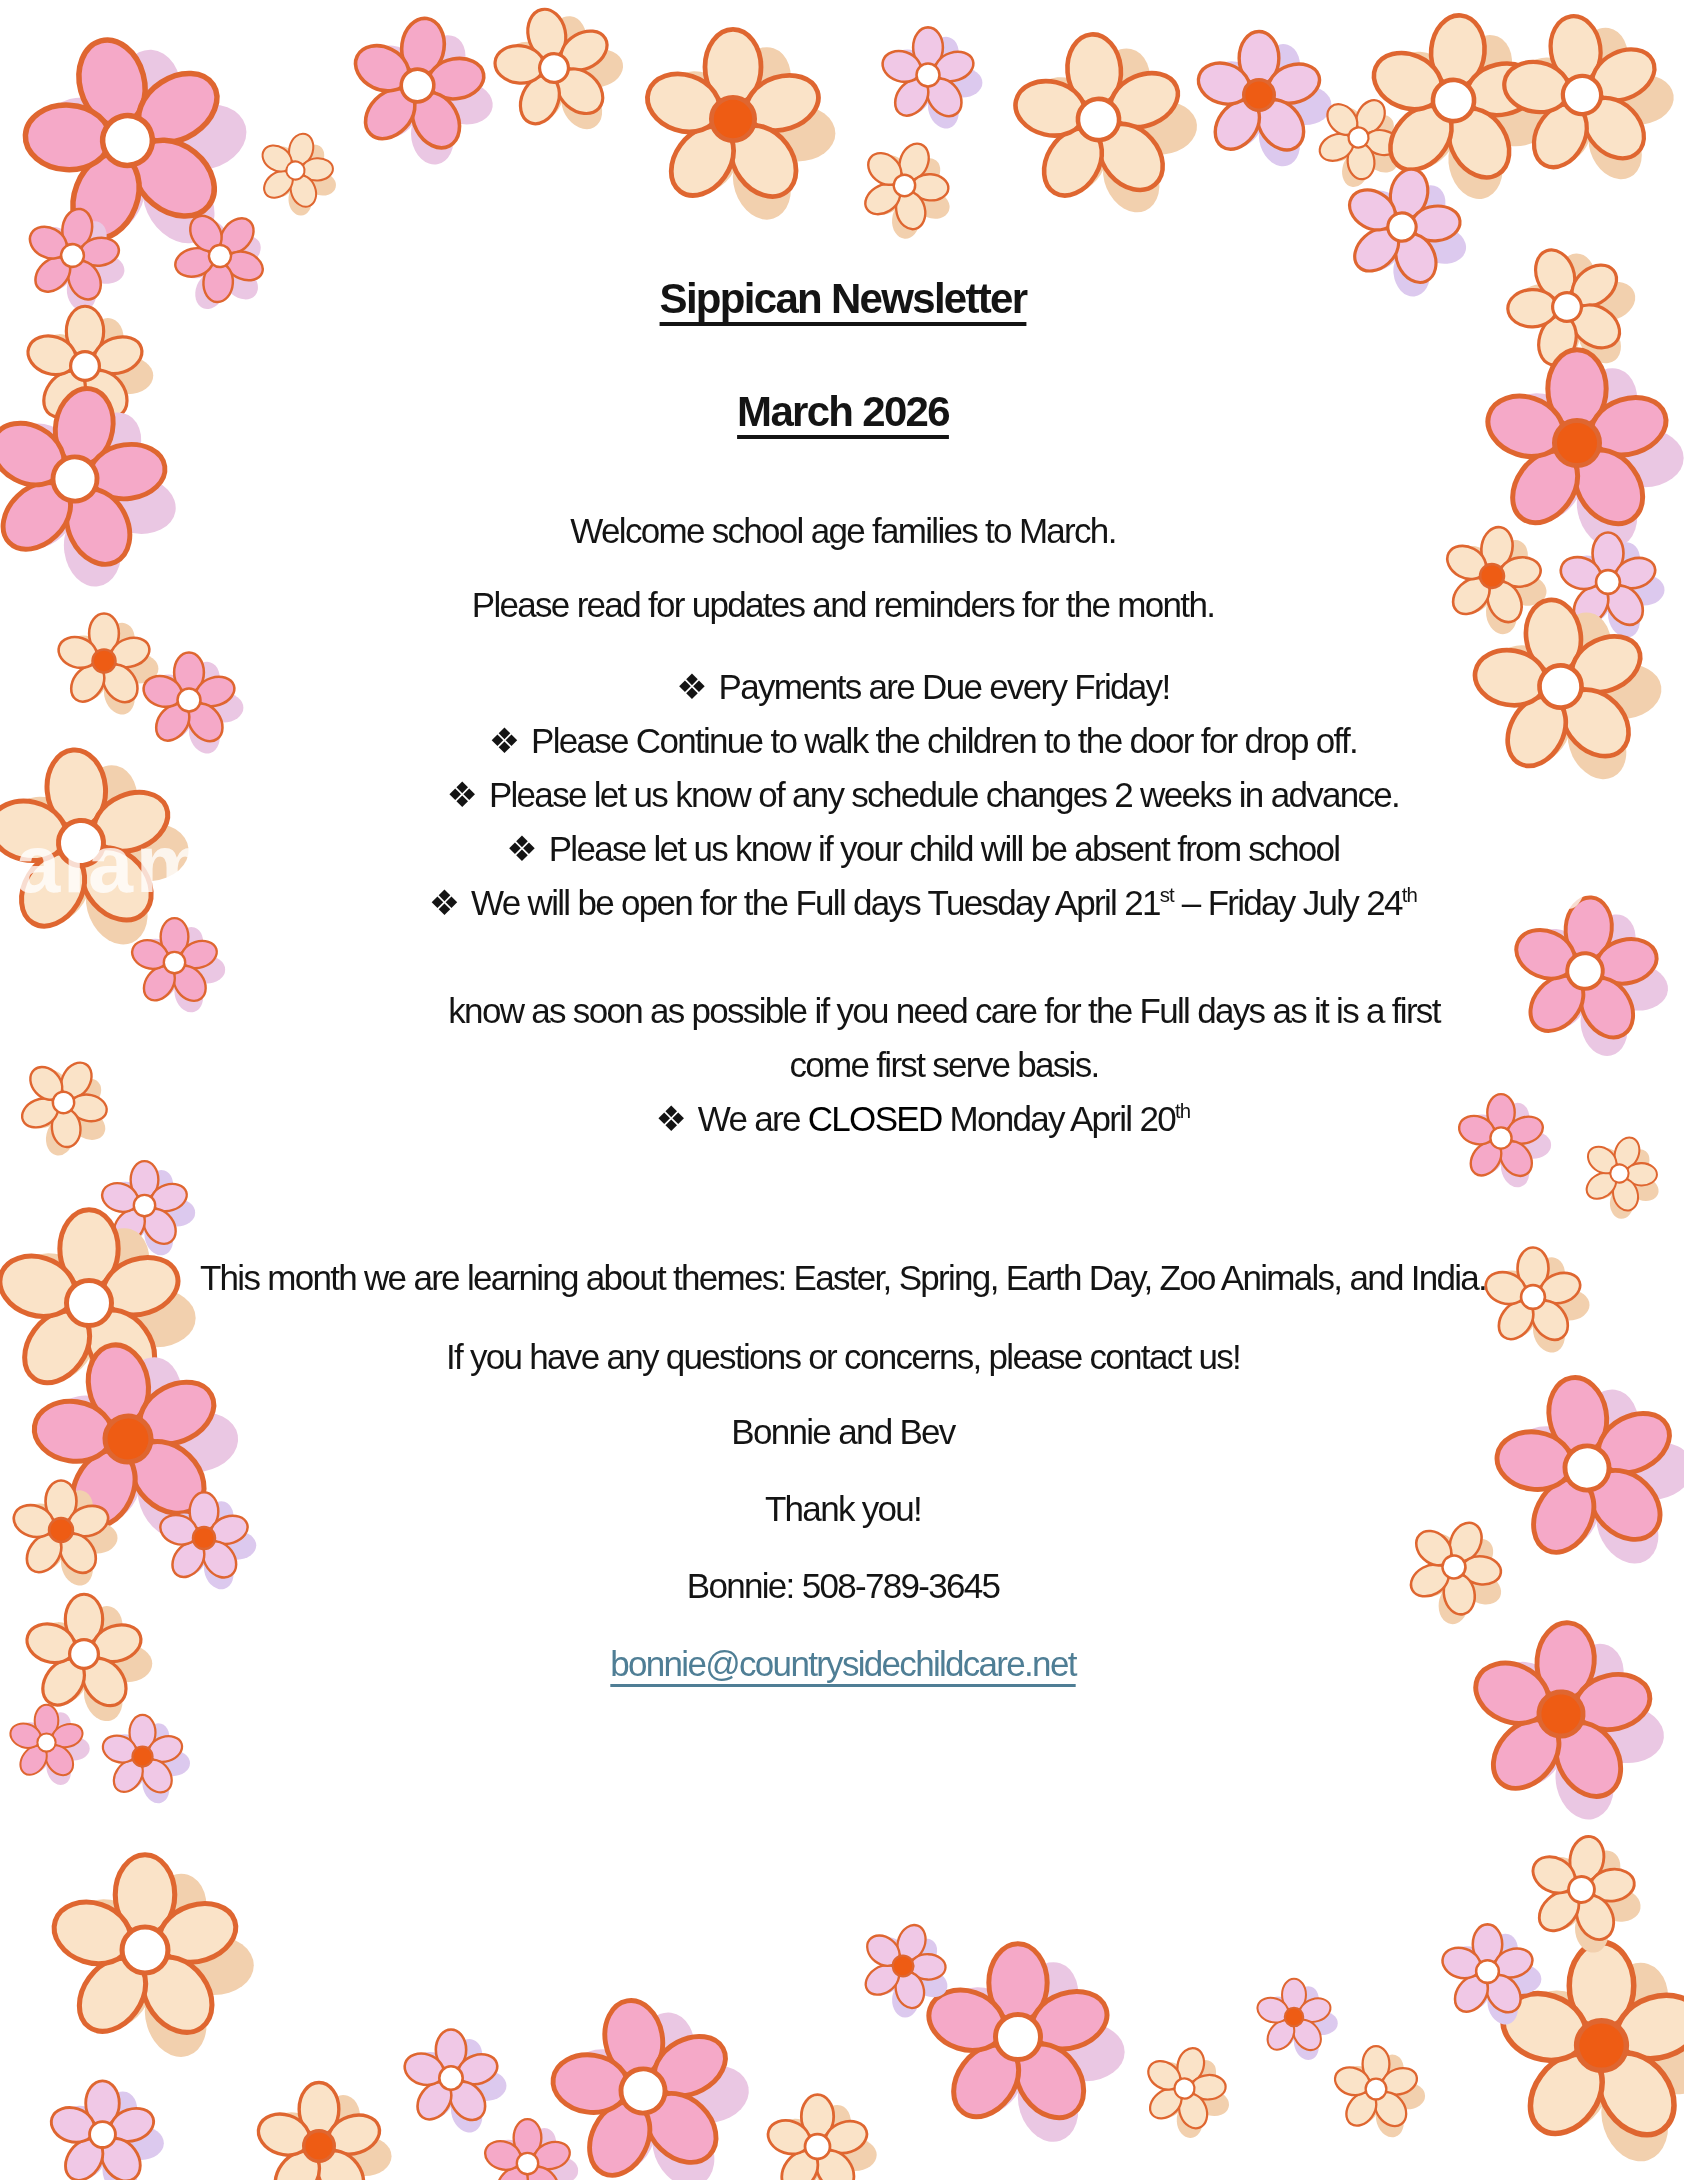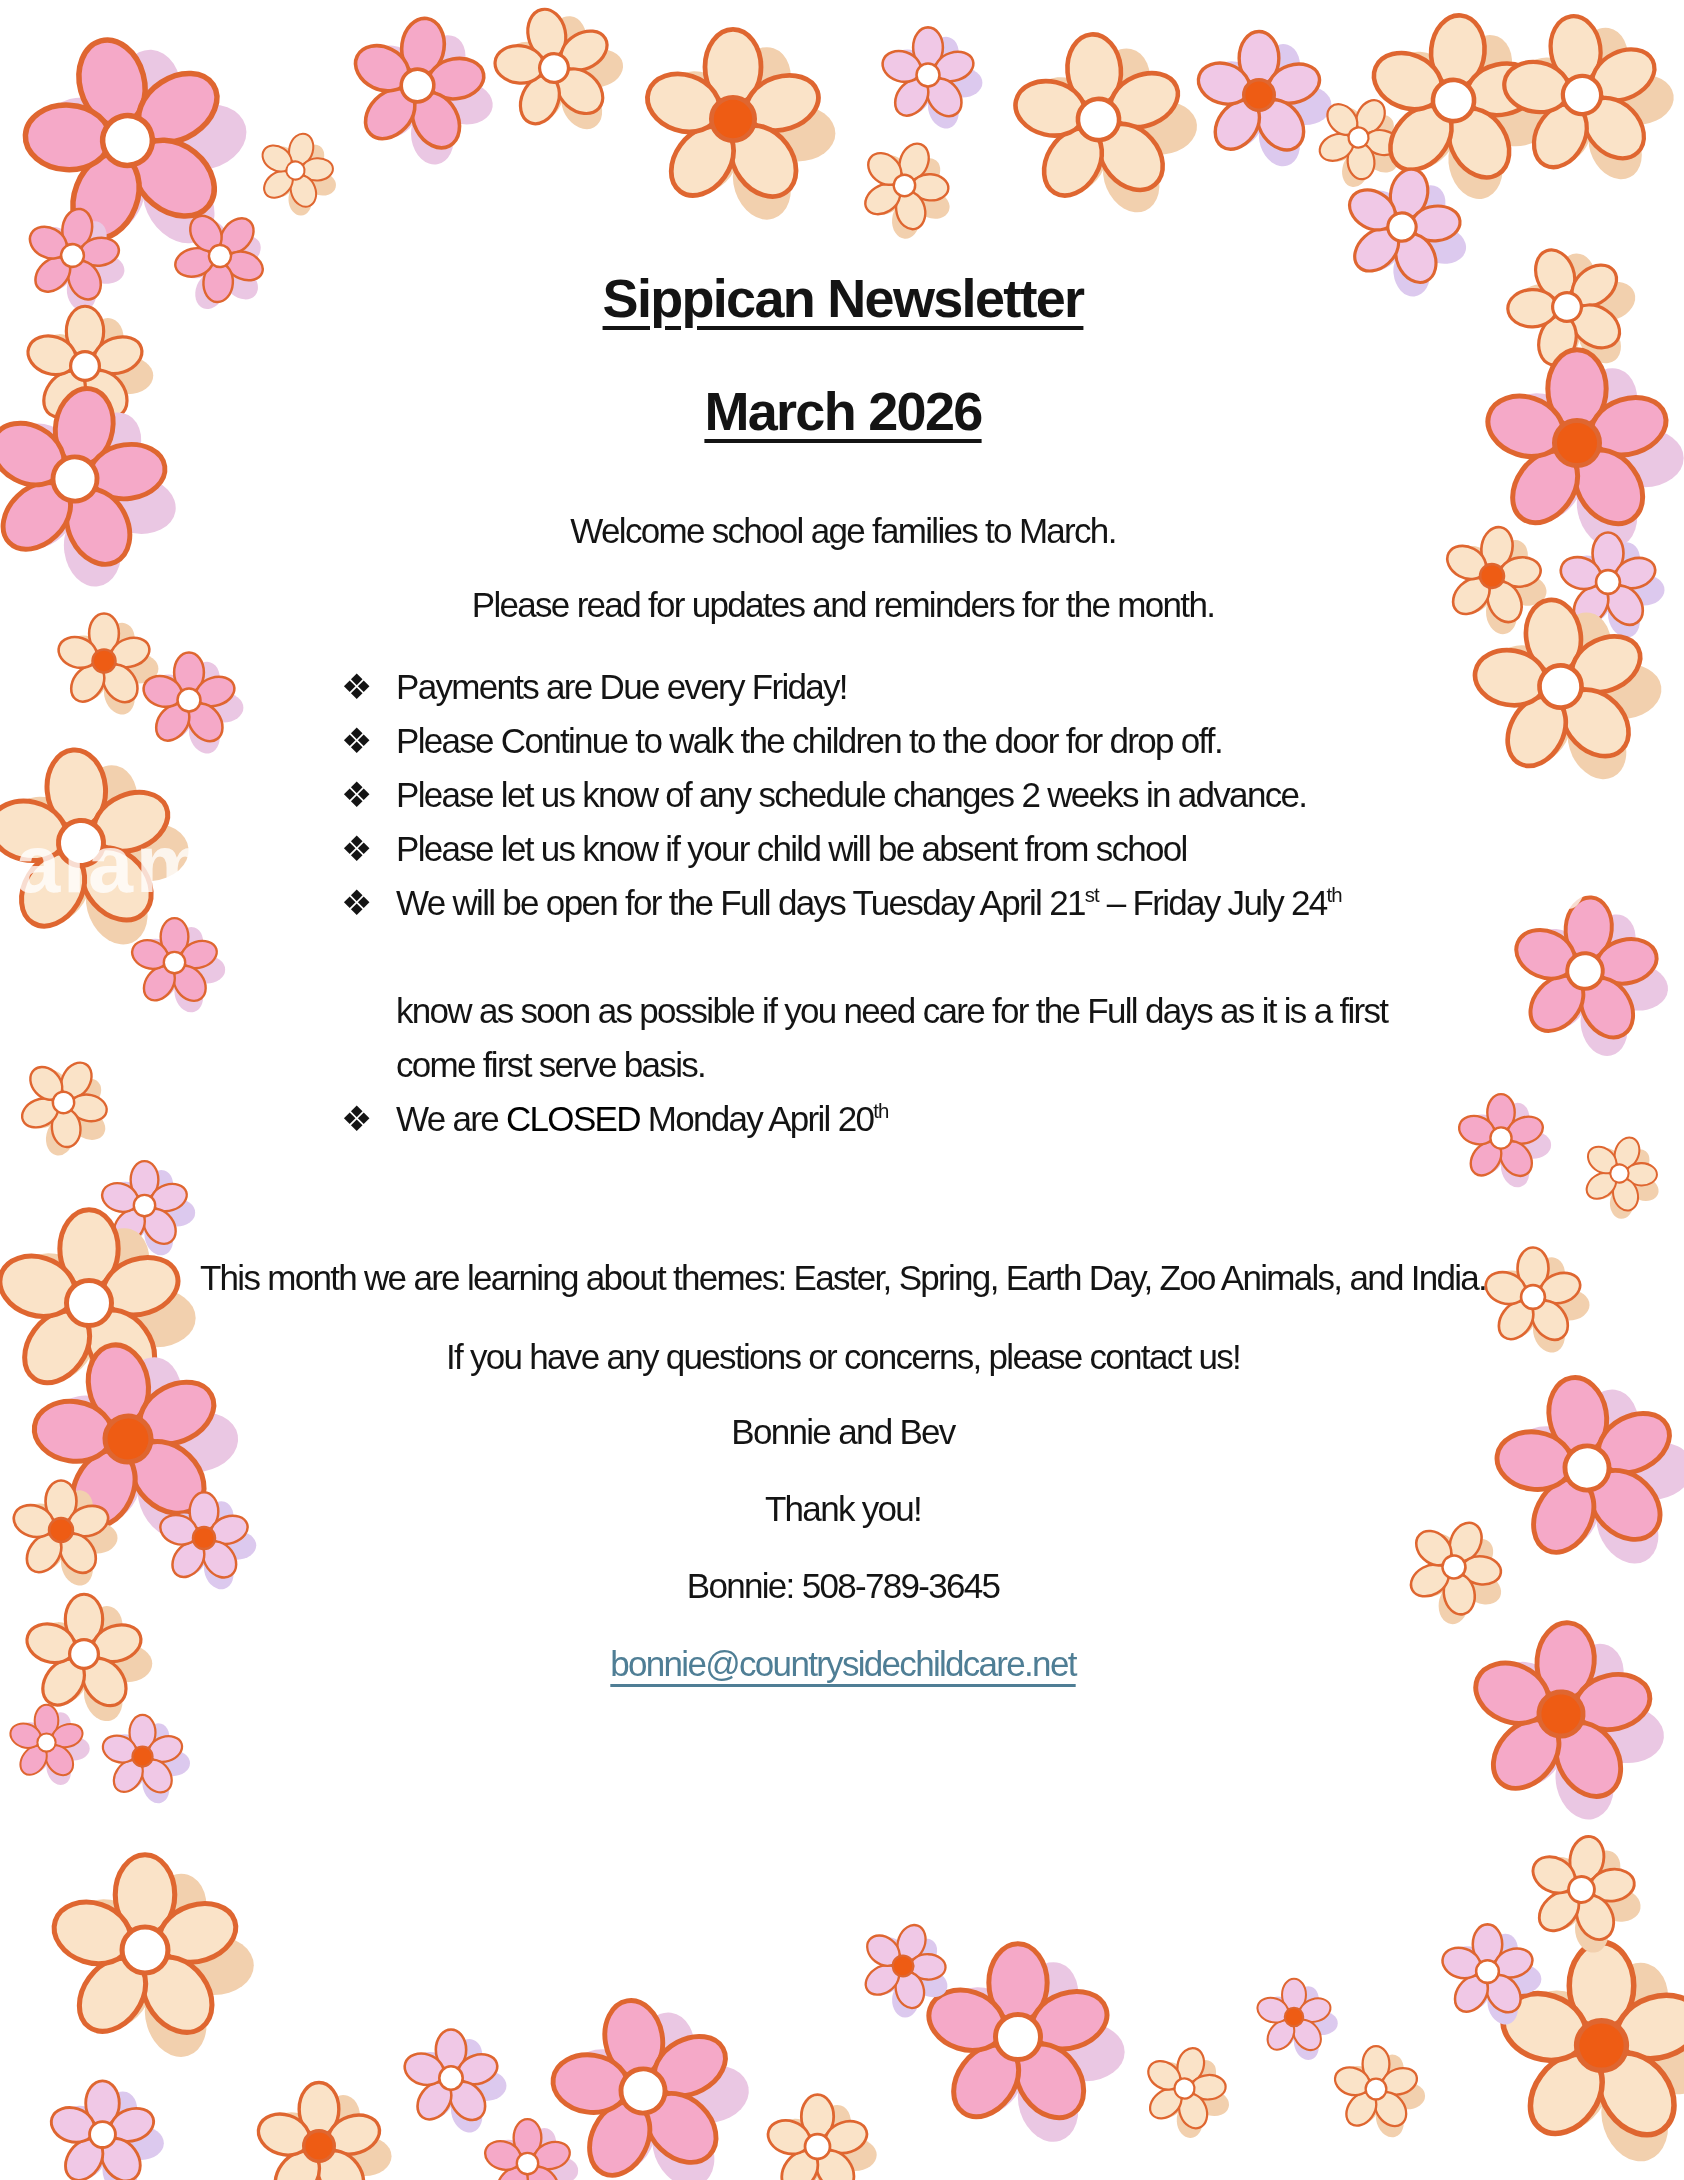--- a/index.html
+++ b/index.html
@@ -25,35 +25,35 @@
   }
   .wm-left{left:15.3px;top:818px;}
   .wm-right{left:1361px;top:818px;}
   
   .content{
     position:absolute;left:194px;top:0;width:1298px;z-index:2;
     text-align:center;
     font-size:35px;line-height:54px;letter-spacing:-1.7px;
   }
   .title,.subtitle{
-    font-size:54px;line-height:65px;font-weight:bold;
+    font-size:42px;line-height:65px;font-weight:bold;
     letter-spacing:-1.7px;
     text-decoration:underline;
     text-decoration-thickness:4.3px;
     text-underline-offset:8.5px;
     margin:0;
   }
   .title{margin-top:266px;}
   .subtitle{margin-top:48px;}
   .para{margin:0;}
   .p-welcome{margin-top:60px;}
   .p-read{margin-top:19.6px;}
   .bullets{
     list-style:none;margin:28px 0 0 147px;padding:0;
-    text-align:left;
+    text-align:center;
   }
   .bullets li{padding-left:55px;text-indent:0;}
   .marker{display:inline-block;width:55px;margin-left:-55px;text-indent:0;}
   .red{color:#000000;font-weight:normal;}
   sup{font-size:20.4px;line-height:0;vertical-align:super;letter-spacing:-0.9px;}
   .p-themes{margin-top:105px;}
   .p-contact-prompt{margin-top:25px;}
   .p-thanks{margin-top:23px;}
   .p-signoff{margin-top:21px;}
   .p-phone1{margin-top:23px;}

